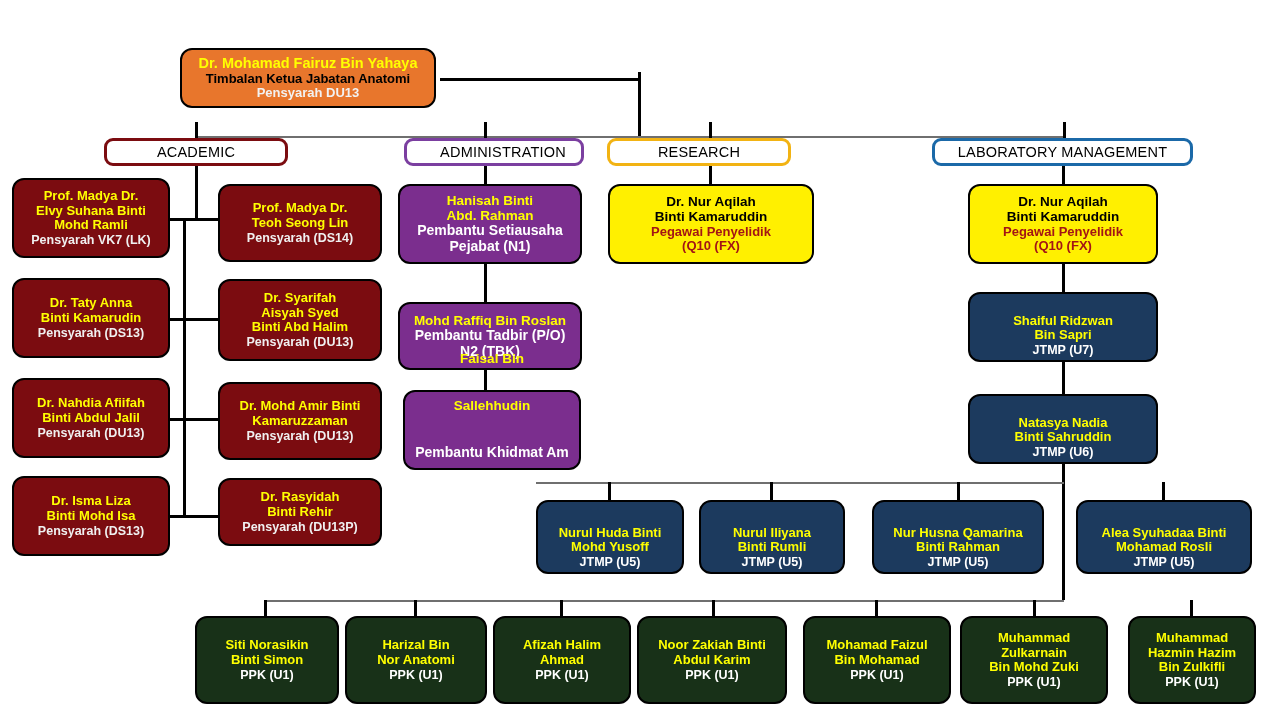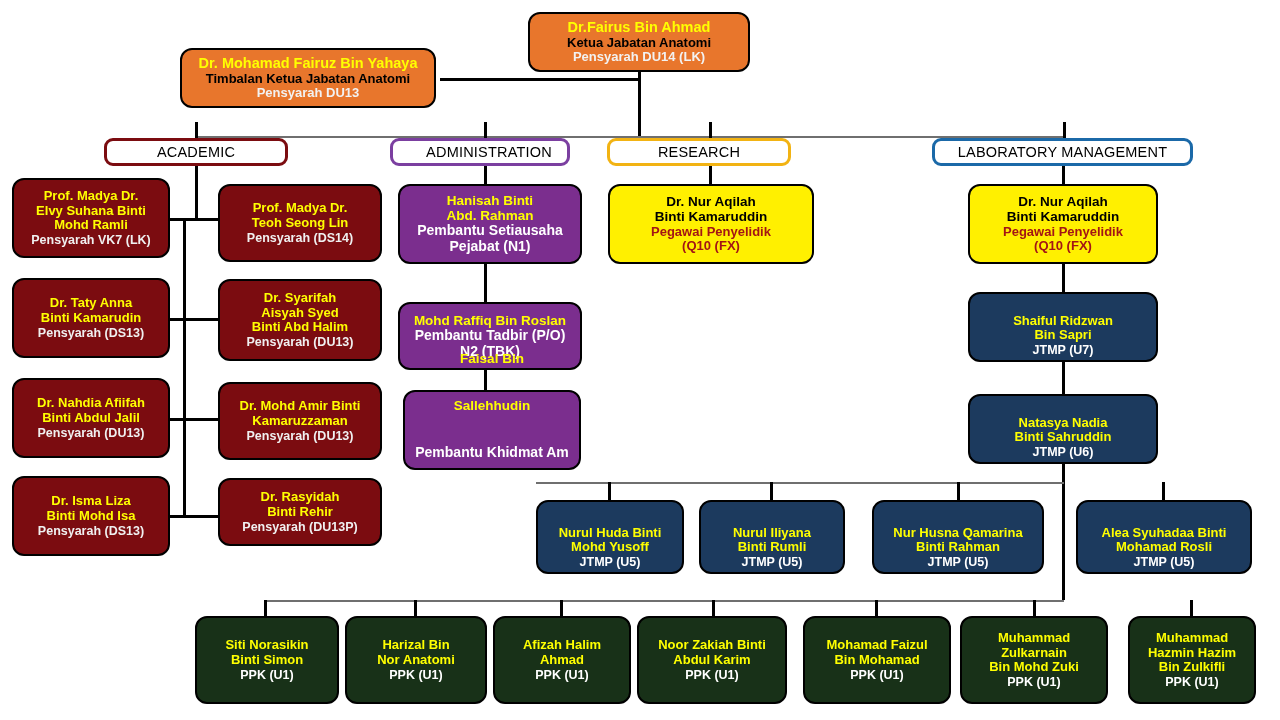--- a/index.html
+++ b/index.html
@@ -121,36 +121,31 @@
 
   <div class="ln grey" style="left:264px; top:600px; width:800px; height:2px;"></div>
   <div class="ln" style="left:264px; top:600px; width:3px; height:18px;"></div>
   <div class="ln" style="left:414px; top:600px; width:3px; height:18px;"></div>
   <div class="ln" style="left:560px; top:600px; width:3px; height:18px;"></div>
   <div class="ln" style="left:712px; top:600px; width:3px; height:18px;"></div>
   <div class="ln" style="left:875px; top:600px; width:3px; height:18px;"></div>
   <div class="ln" style="left:1033px; top:600px; width:3px; height:18px;"></div>
   <div class="ln" style="left:1190px; top:600px; width:3px; height:18px;"></div>
 
-  <div class="node orange" style="left:528px; top:12px; width:222px; height:60px;">
-    <div class="nm">Dr.Fairus Bin Ahmad</div>
-    <div class="mid">Ketua Jabatan Anatomi</div>
-    <div class="rl">Pensyarah DU14 (LK)</div>
-  </div>
 
   <div class="node orange" style="left:180px; top:48px; width:256px; height:60px;">
     <div class="nm">Dr. Mohamad  Fairuz Bin Yahaya</div>
     <div class="mid">Timbalan Ketua Jabatan Anatomi</div>
     <div class="rl">Pensyarah DU13</div>
   </div>
 
   <div class="cat academic" style="left:104px; top:138px; width:184px; height:28px;">
     <span>ACADEMIC</span>
   </div>
-  <div class="cat admin" style="left:390px; top:138px; width:180px; height:28px;padding-left:18px;">
+  <div class="cat admin" style="left:404px; top:138px; width:180px; height:28px;padding-left:18px;">
     <span>ADMINISTRATION</span>
   </div>
   <div class="cat research" style="left:607px; top:138px; width:184px; height:28px;">
     <span>RESEARCH</span>
   </div>
   <div class="cat lab" style="left:932px; top:138px; width:261px; height:28px;">
     <span>LABORATORY MANAGEMENT</span>
   </div>
 
   <div class="node maroon" style="left:12px; top:178px; width:158px; height:80px;">

